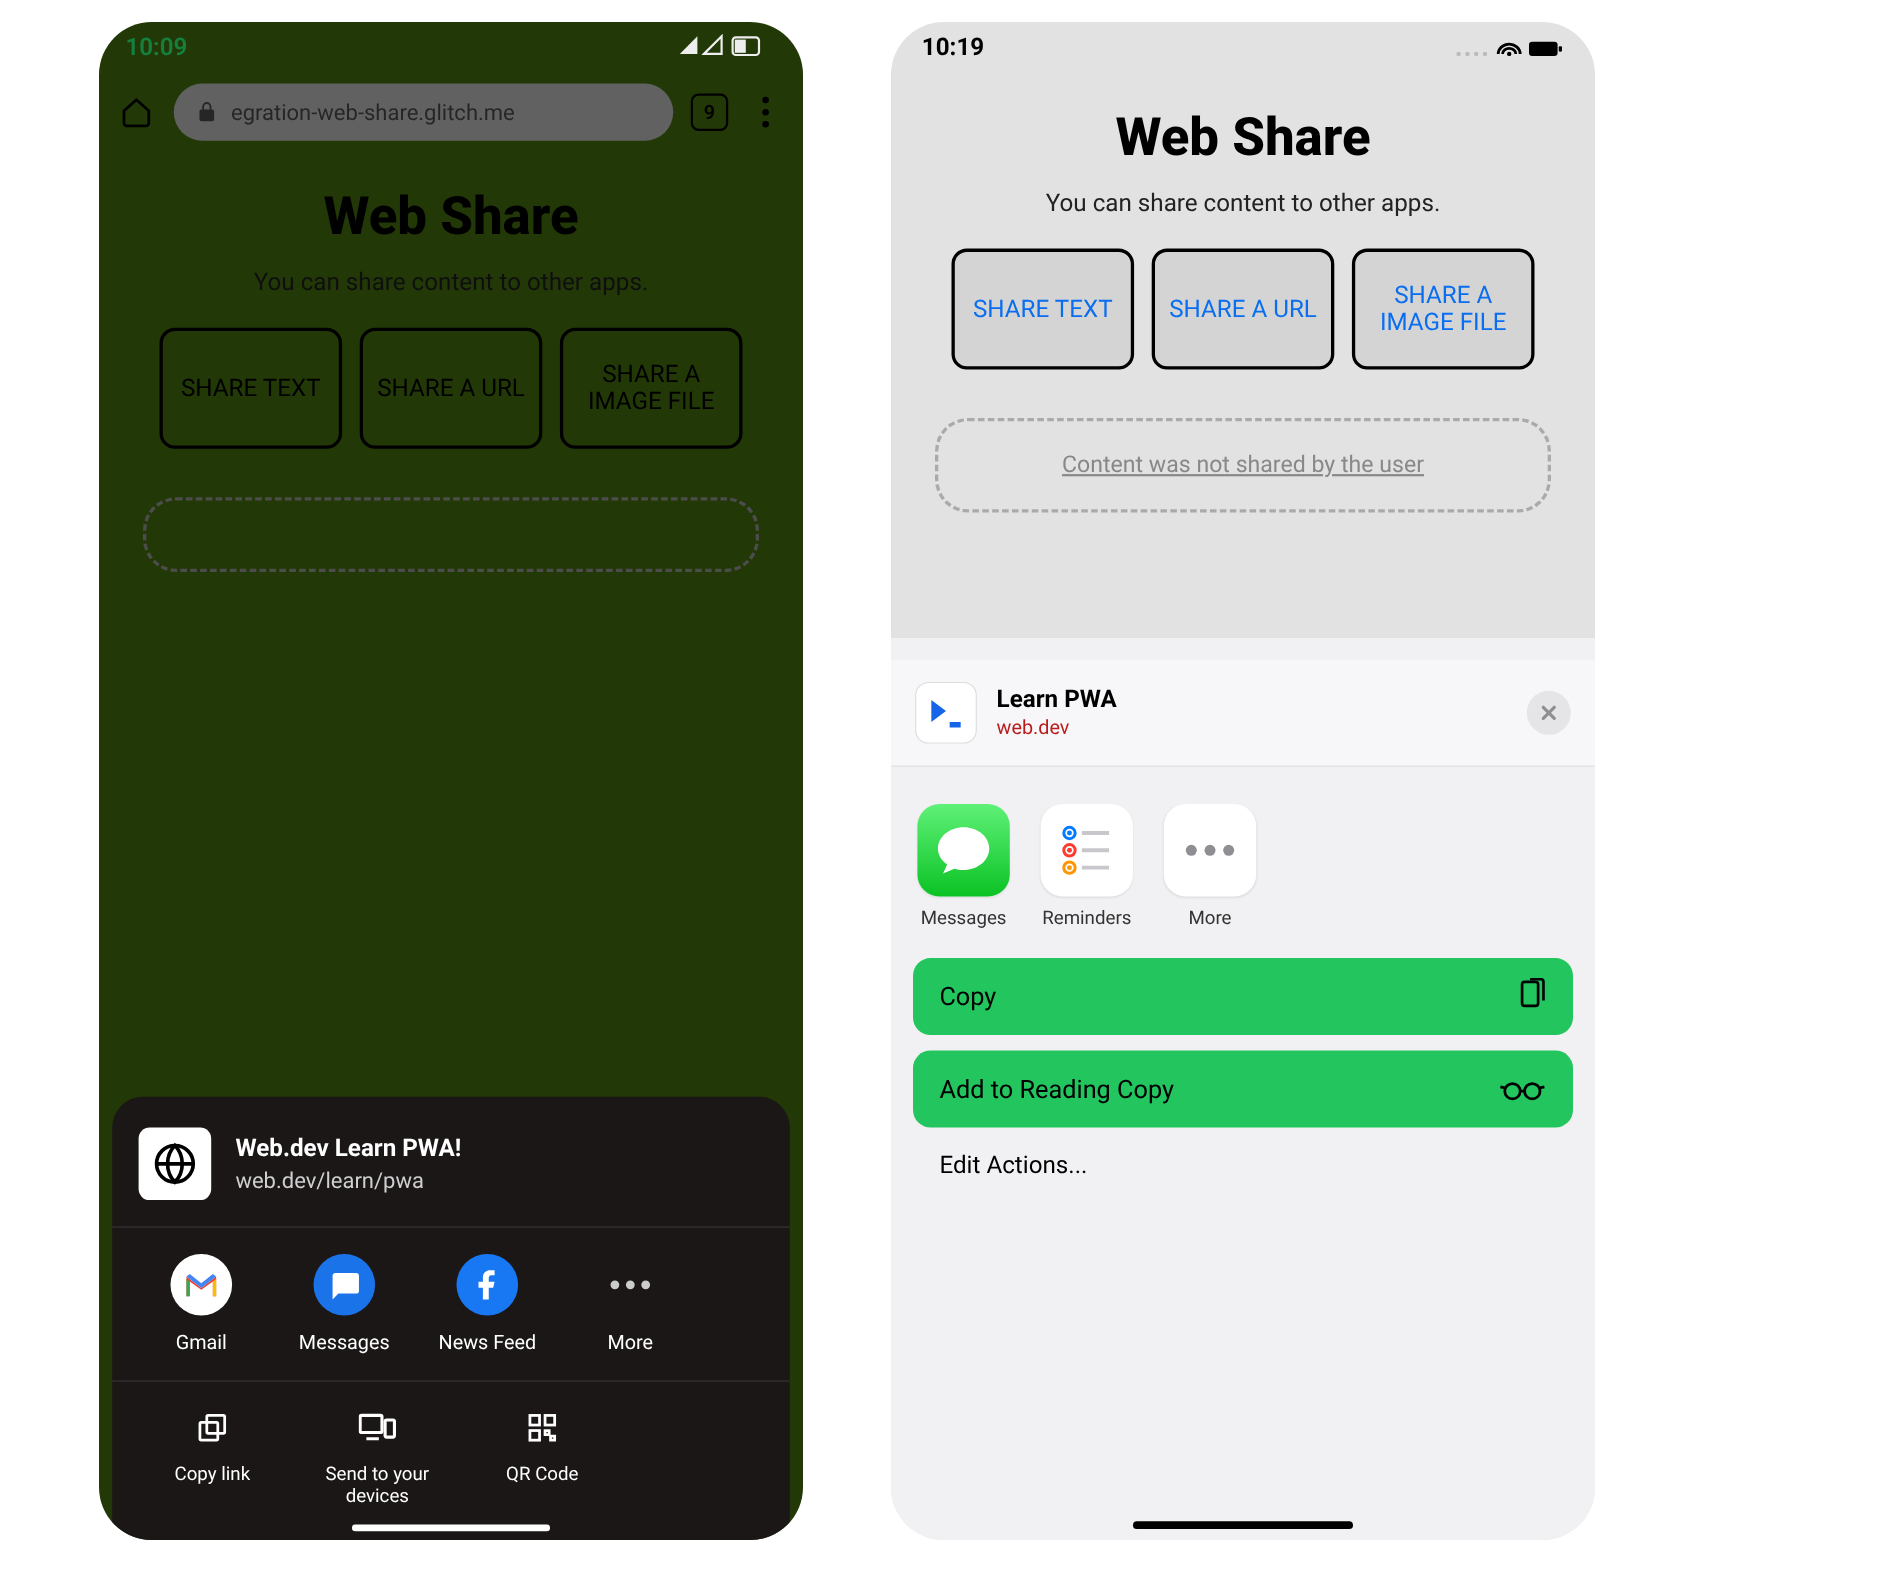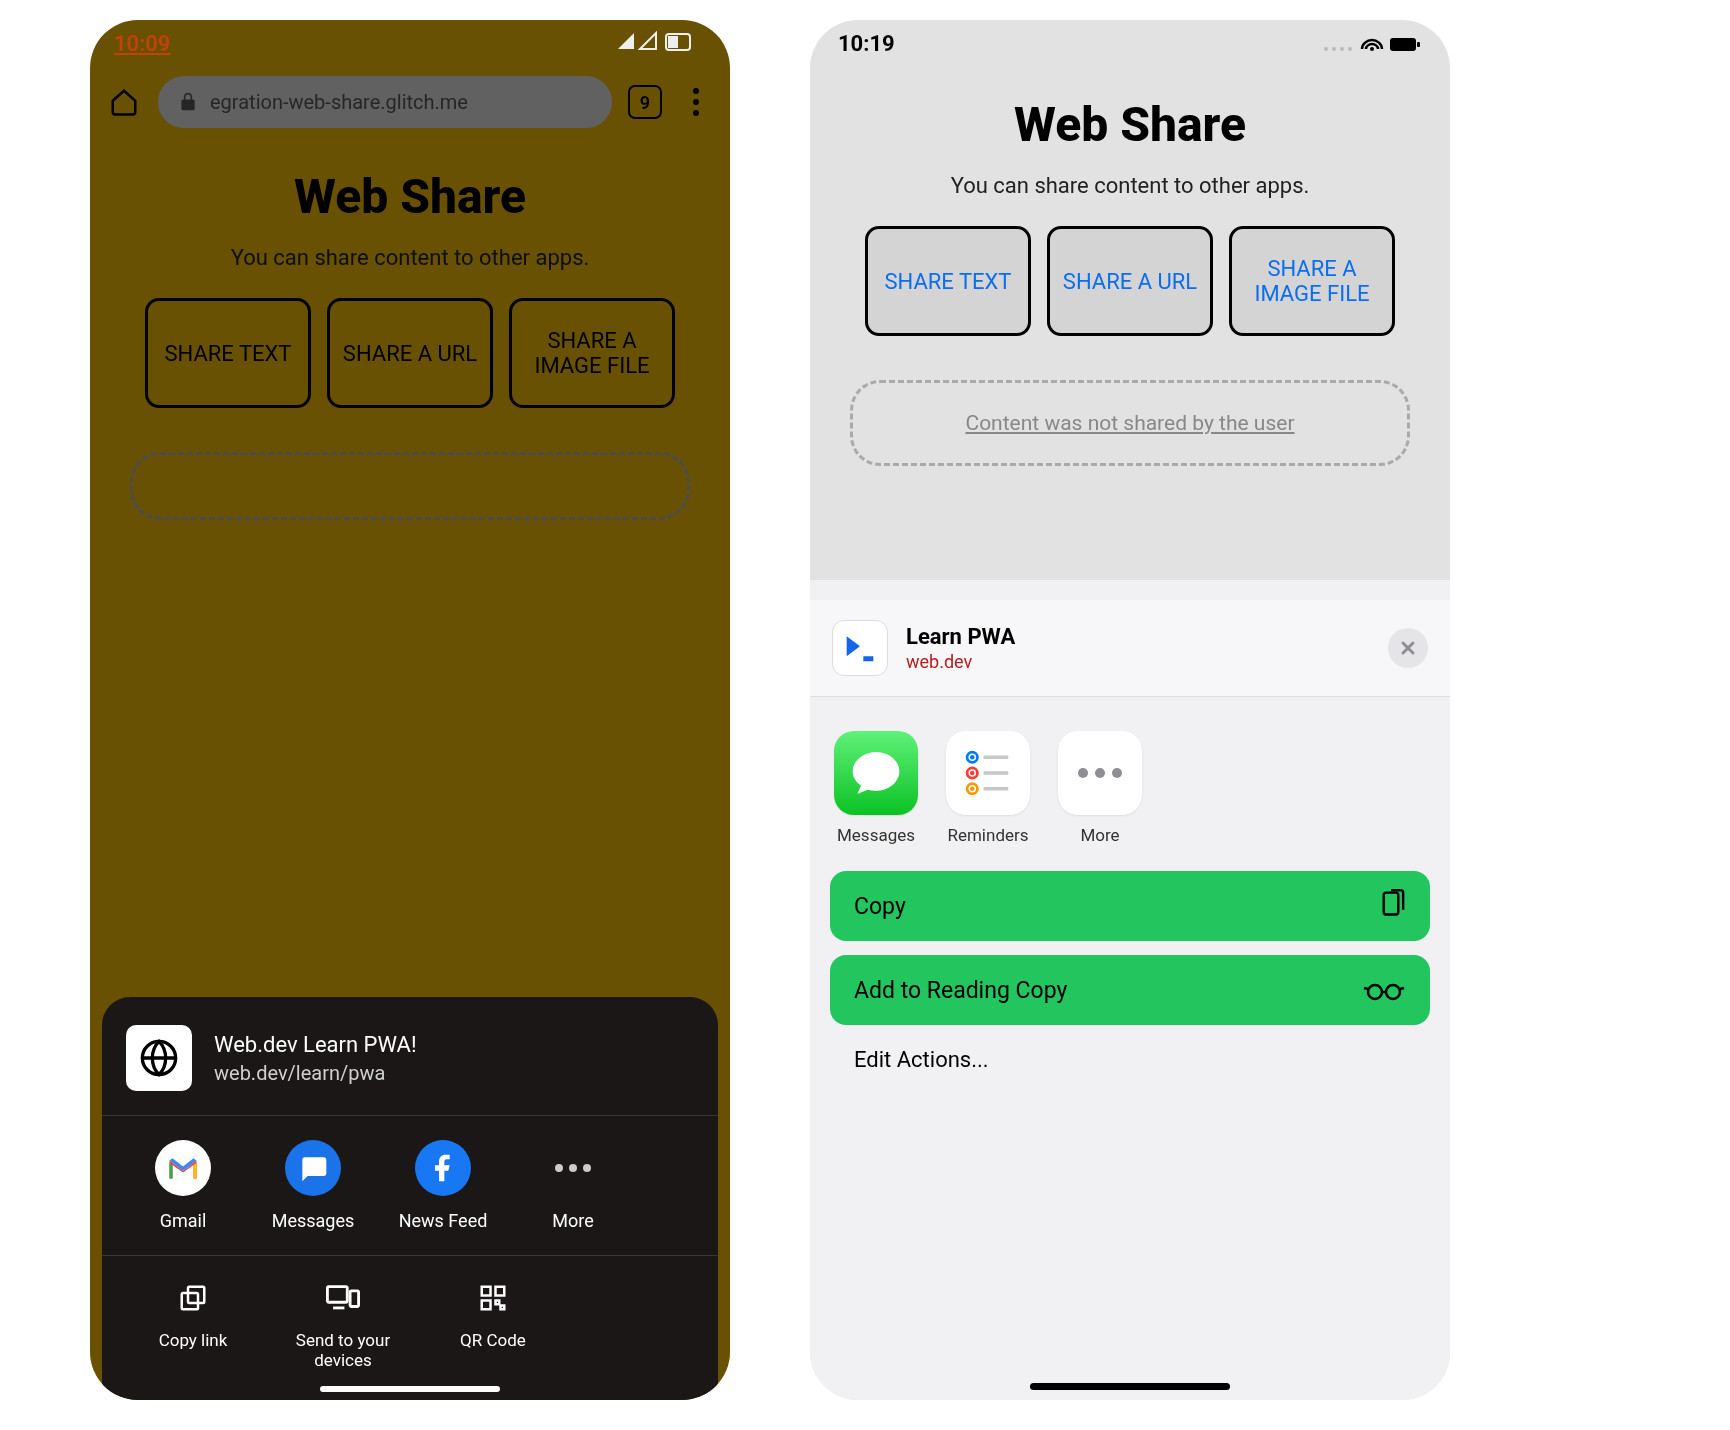--- a/index.html
+++ b/index.html
@@ -18,21 +18,21 @@
     height: 1380px;
     border-radius: 48px;
     overflow: hidden;
     position: relative;
     flex-shrink: 0;
   }
   
   .android { background: #f0f0f0; }
   .android .screen {
     position: absolute; inset: 0;
-    background: #eab308;
+    background: #4d7c0f;
     filter: brightness(0.45);
   }
   .android .status {
     height: 46px; color: #000; display:flex; align-items:center;
     padding: 0 24px; font-size: 22px; font-weight: 600;
   }
   .android .status .spacer { flex:1; }
   .android .toolbar {
     height: 72px; display:flex; align-items:center; gap:16px; padding:0 16px;
   }
@@ -73,42 +73,42 @@
     position:absolute; left:12px; right:12px; bottom:0;
     background:#1b1717; border-radius:28px 28px 0 0; color:#fff;
     padding:20px 0 30px;
     z-index:2;
   }
   .asheet .head { display:flex; gap:22px; align-items:center; padding:8px 24px 24px; }
   .asheet .favicon {
     width:66px;height:66px;background:#fff;border-radius:10px;
     display:flex;align-items:center;justify-content:center;
   }
-  .asheet .title { font-size:22px; font-weight:400; }
+  .asheet .title { font-size:22px; font-weight:700; }
   .asheet .sub { font-size:20px; color:#cfcfcf; margin-top:4px;}
   .asheet .row {
     display:flex; justify-content:flex-start; gap:0; padding:24px 16px;
     border-top:1px solid #3a3636;
   }
   .asheet .app { width:130px; text-align:center; font-size:18px; }
   .asheet .app .ic {
     width:56px;height:56px;border-radius:50%;margin:0 auto 14px;
     display:flex;align-items:center;justify-content:center;
   }
   .asheet .row2 { border-top:1px solid #3a3636; padding:24px 16px 0; display:flex;}
   .asheet .act { width:150px; text-align:center; font-size:17px;}
   .asheet .act .ic2 {
     width:36px;height:36px;margin:0 auto 14px;
     display:flex;align-items:center;justify-content:center;
   }
   
   .android .status-top {
     position:absolute; top:0; left:0; right:0; height:46px;
     display:flex; align-items:center; padding:0 24px;
-    color:#c2410c; font-size:22px; font-weight:600; z-index:3;text-decoration:underline;
+    color:#15803d; font-size:22px; font-weight:600; z-index:3;
   }
   .android .status-top .spacer{flex:1;}
   .android .homebar {
     position:absolute; bottom:8px; left:50%; transform:translateX(-50%);
     width:180px;height:6px;background:#fff;border-radius:3px; z-index:3;
   }
   
   .ios { background:#e2e2e2; }
   .ios .istatus {
     height:46px; display:flex; align-items:center; padding:0 28px;

